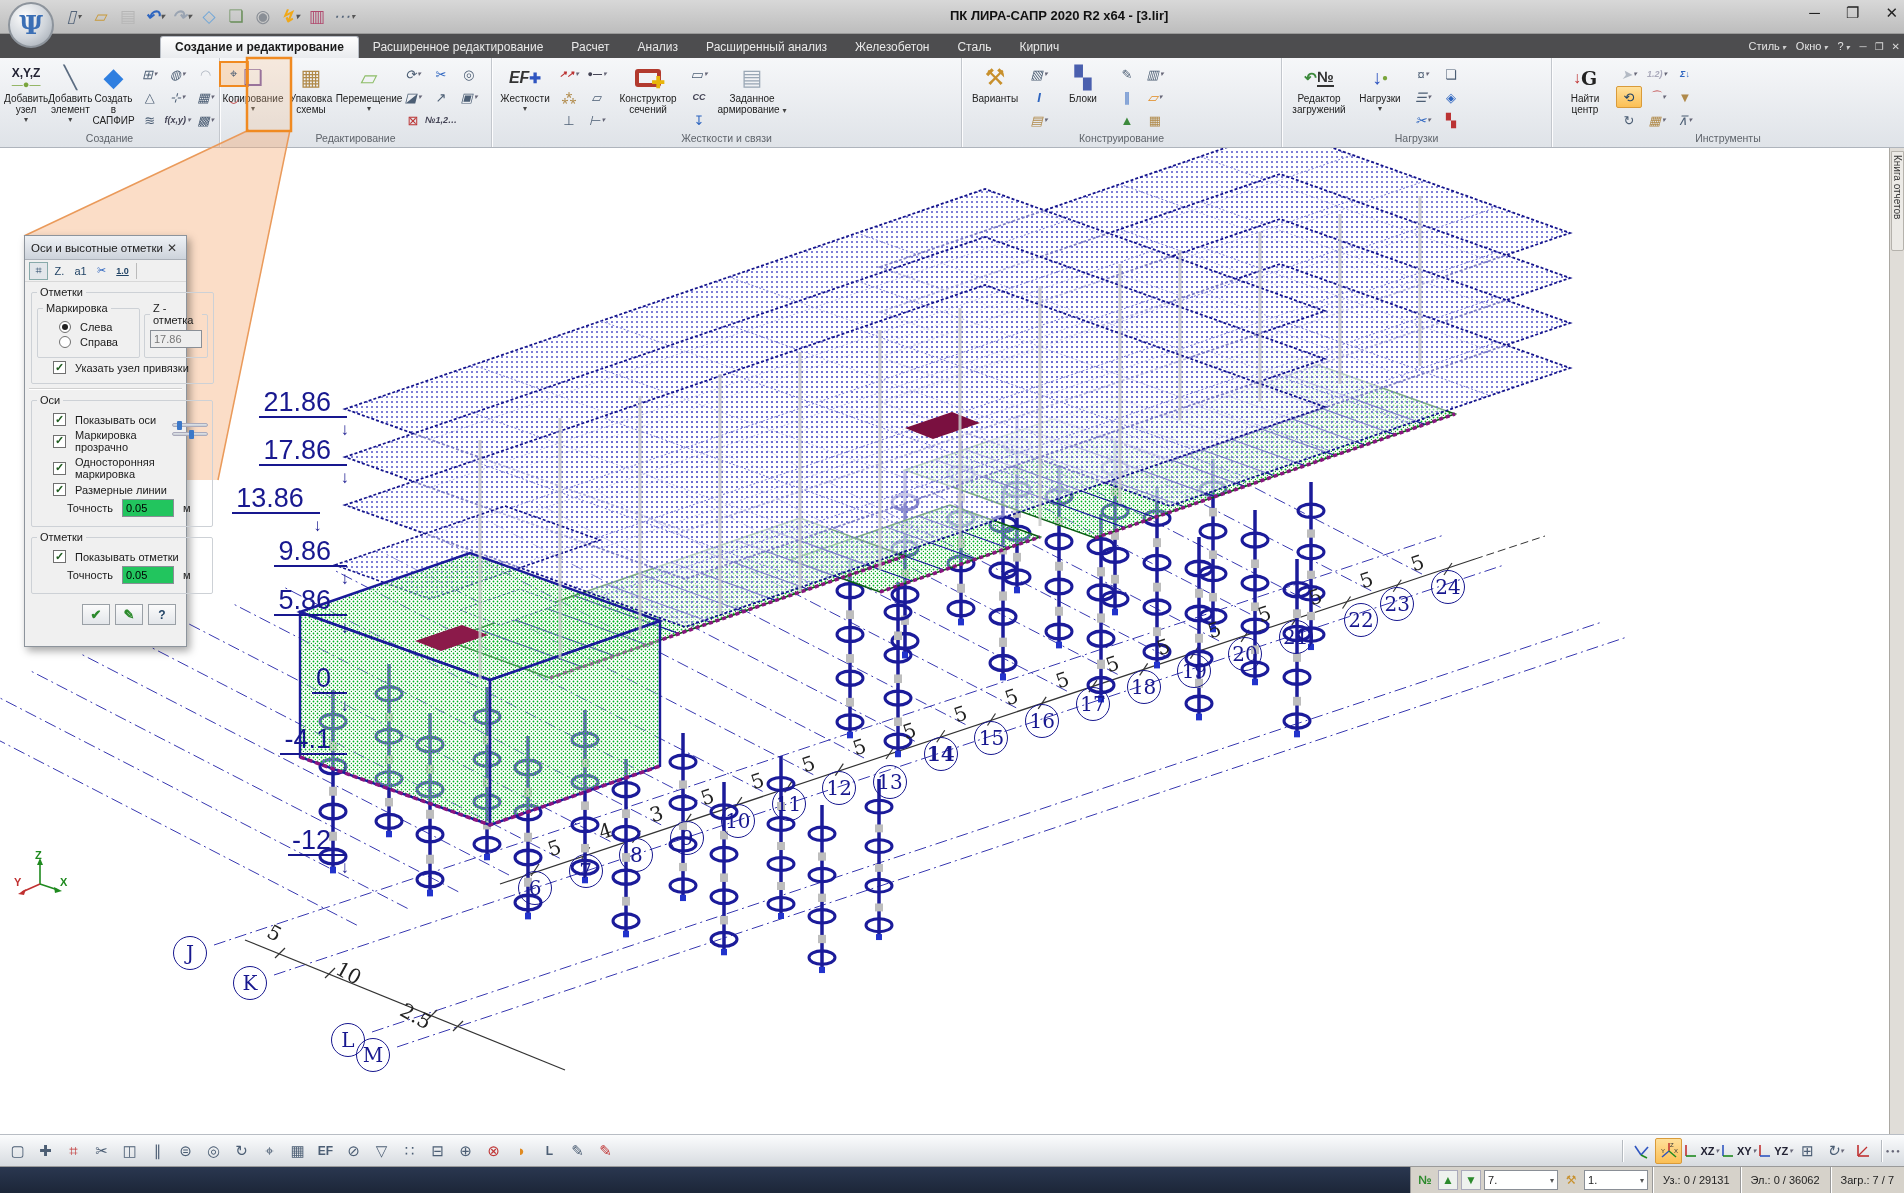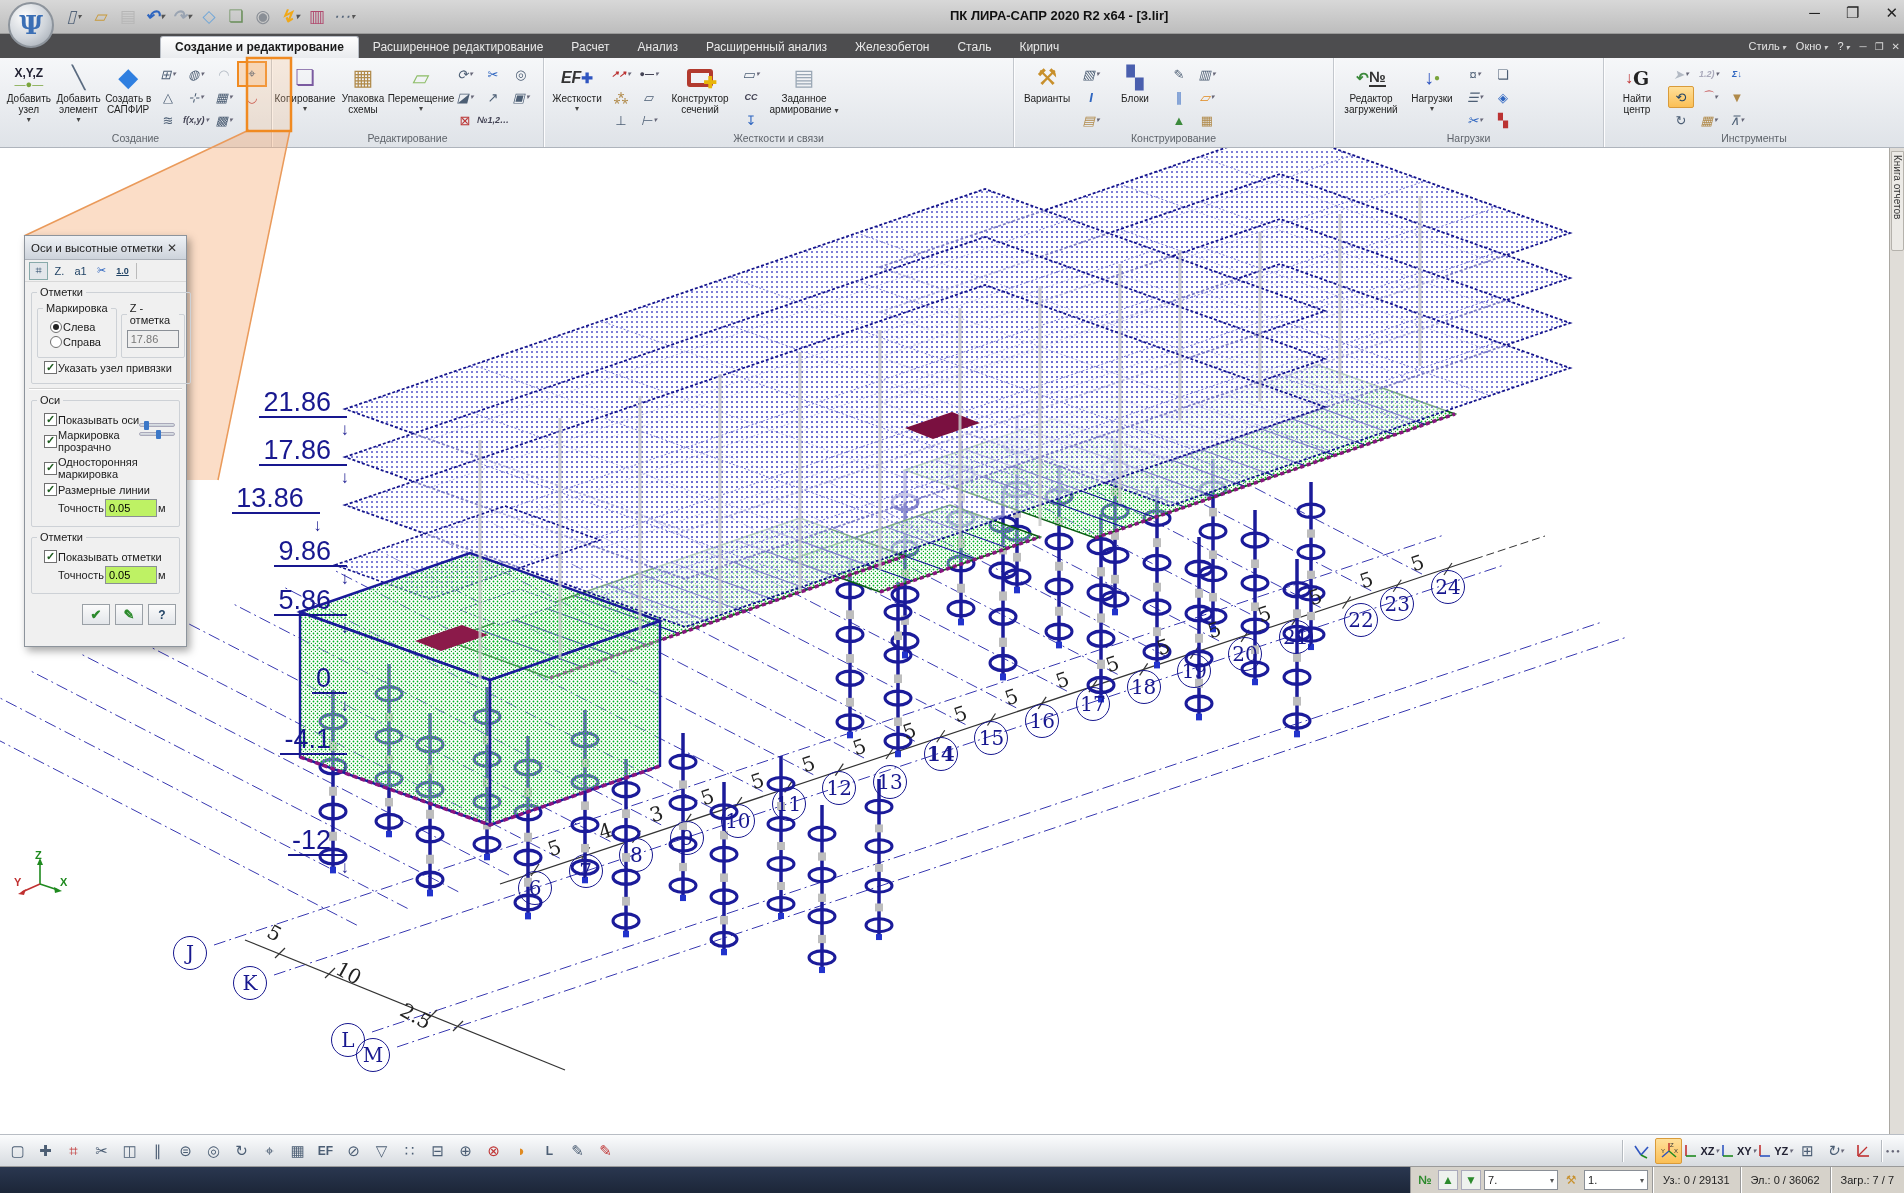--- a/index.html
+++ b/index.html
@@ -89,26 +89,26 @@
   .dlg-title{height:24px;background:linear-gradient(#eef1f5,#cdd3db);border-bottom:1px solid #aab0b8;display:flex;align-items:center;padding:0 6px;}
   .dlg-title .t{flex:1;font-size:11.5px;}
   .dlg-title .x{font-size:12px;color:#333;padding:0 3px;}
   .dlg-tools{height:22px;display:flex;align-items:center;gap:2px;padding:1px 4px;border-bottom:1px solid #d8d8d8;}
   .dtb{min-width:19px;height:18px;display:flex;align-items:center;justify-content:center;font-size:11px;color:#246;border:1px solid transparent;}
   .dtb.press{border:1px solid #8aa;background:#e2e6ea;}
   .dtb.u{text-decoration:underline;font-size:9px;font-weight:bold;}
   .dsep{width:1px;height:16px;background:#bbb;margin-left:2px;}
   .fset{border:1px solid #cdd1d6;border-radius:2px;margin:4px 6px;padding:4px 5px 6px;position:relative;}
   .fset>legend{font-size:11px;padding:0 3px;color:#1a1a1a;}
-  .frow{display:flex;align-items:center;gap:1px;margin:3px 7px;}
+  .frow{display:flex;align-items:center;gap:9px;margin:3px 16px;}
   .cb{width:13px;height:13px;border:1px solid #707070;background:#fff;display:inline-flex;align-items:center;justify-content:center;flex:none;}
   .cb.on::after{content:"✓";font-size:11px;font-weight:bold;color:#1f5c1f;margin-top:-1px;}
   .rb{width:12px;height:12px;border:1px solid #707070;border-radius:50%;background:#fff;display:inline-flex;align-items:center;justify-content:center;flex:none;}
   .rb.on::after{content:"";width:6px;height:6px;border-radius:50%;background:#222;}
-  .din{width:52px;height:18px;border:1px solid #8a8f96;background:#bef264;font-size:11px;padding:0 3px;}
+  .din{width:52px;height:18px;border:1px solid #8a8f96;background:#22c55e;font-size:11px;padding:0 3px;}
   .din:disabled{background:#eee;color:#777;}
   .mini-sliders{position:absolute;right:4px;top:12px;width:36px;}
   .msl{height:4px;background:linear-gradient(#dfe3e8,#c6ccd4);border:1px solid #aab;border-radius:2px;margin:5px 0;position:relative;}
   .msl i{position:absolute;top:-3px;width:5px;height:9px;background:#3c78c8;border-radius:1px;}
   .divider{height:2px;border-top:1px solid #d0d0d0;border-bottom:1px solid #fff;margin:2px 4px;}
   .dlg-btns{display:flex;justify-content:flex-end;gap:5px;padding:6px 10px;}
   .dbtn{width:28px;height:21px;border:1px solid #9aa0a6;background:linear-gradient(#fbfbfb,#e3e6ea);
         display:flex;align-items:center;justify-content:center;font-size:13px;}
   .dbtn .g{color:#2c8a2c;font-weight:bold;} .dbtn .q{color:#246;font-weight:bold;font-size:12px;}
 
@@ -191,21 +191,21 @@
       <span class="winmini">
         <span>─</span>
         <span>❐</span>
         <span>✕</span>
       </span>
     </div>
   </div>
 
   <div class="ribbon">
 
-    <div class="grp" style="width:272px">
+    <div class="grp" style="width:220px">
       <div class="grp-body">
         <div class="bb">
           <span class="ic">
               <span>
                 <span class="xyz1">X,Y,Z</span>
                 <span class="xyz2">—●—</span>
               </span>
             </span>
           <span class="lbl">Добавить узел</span>
             <span class="car">▾</span>

